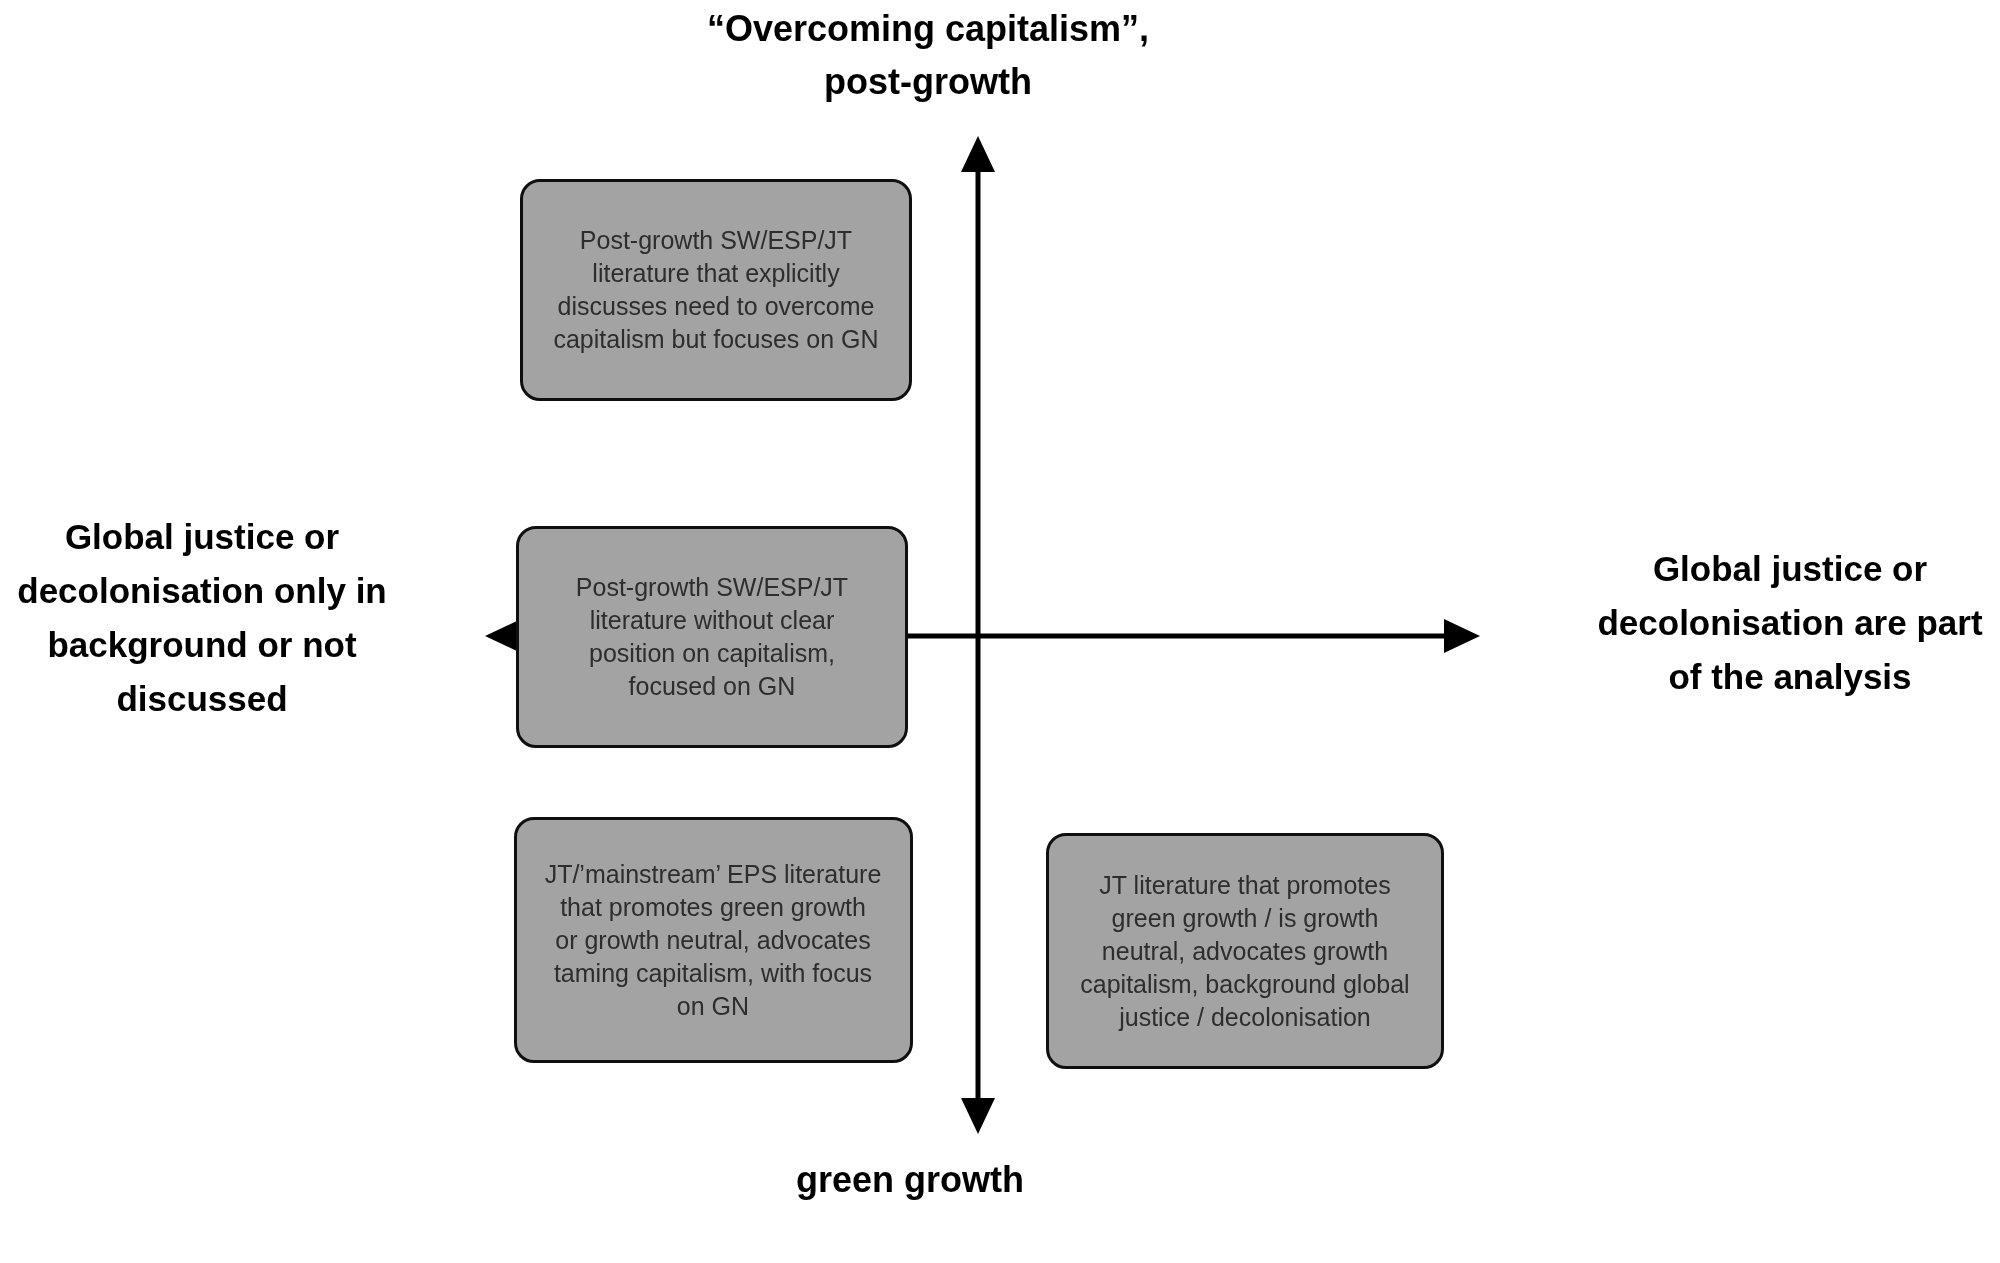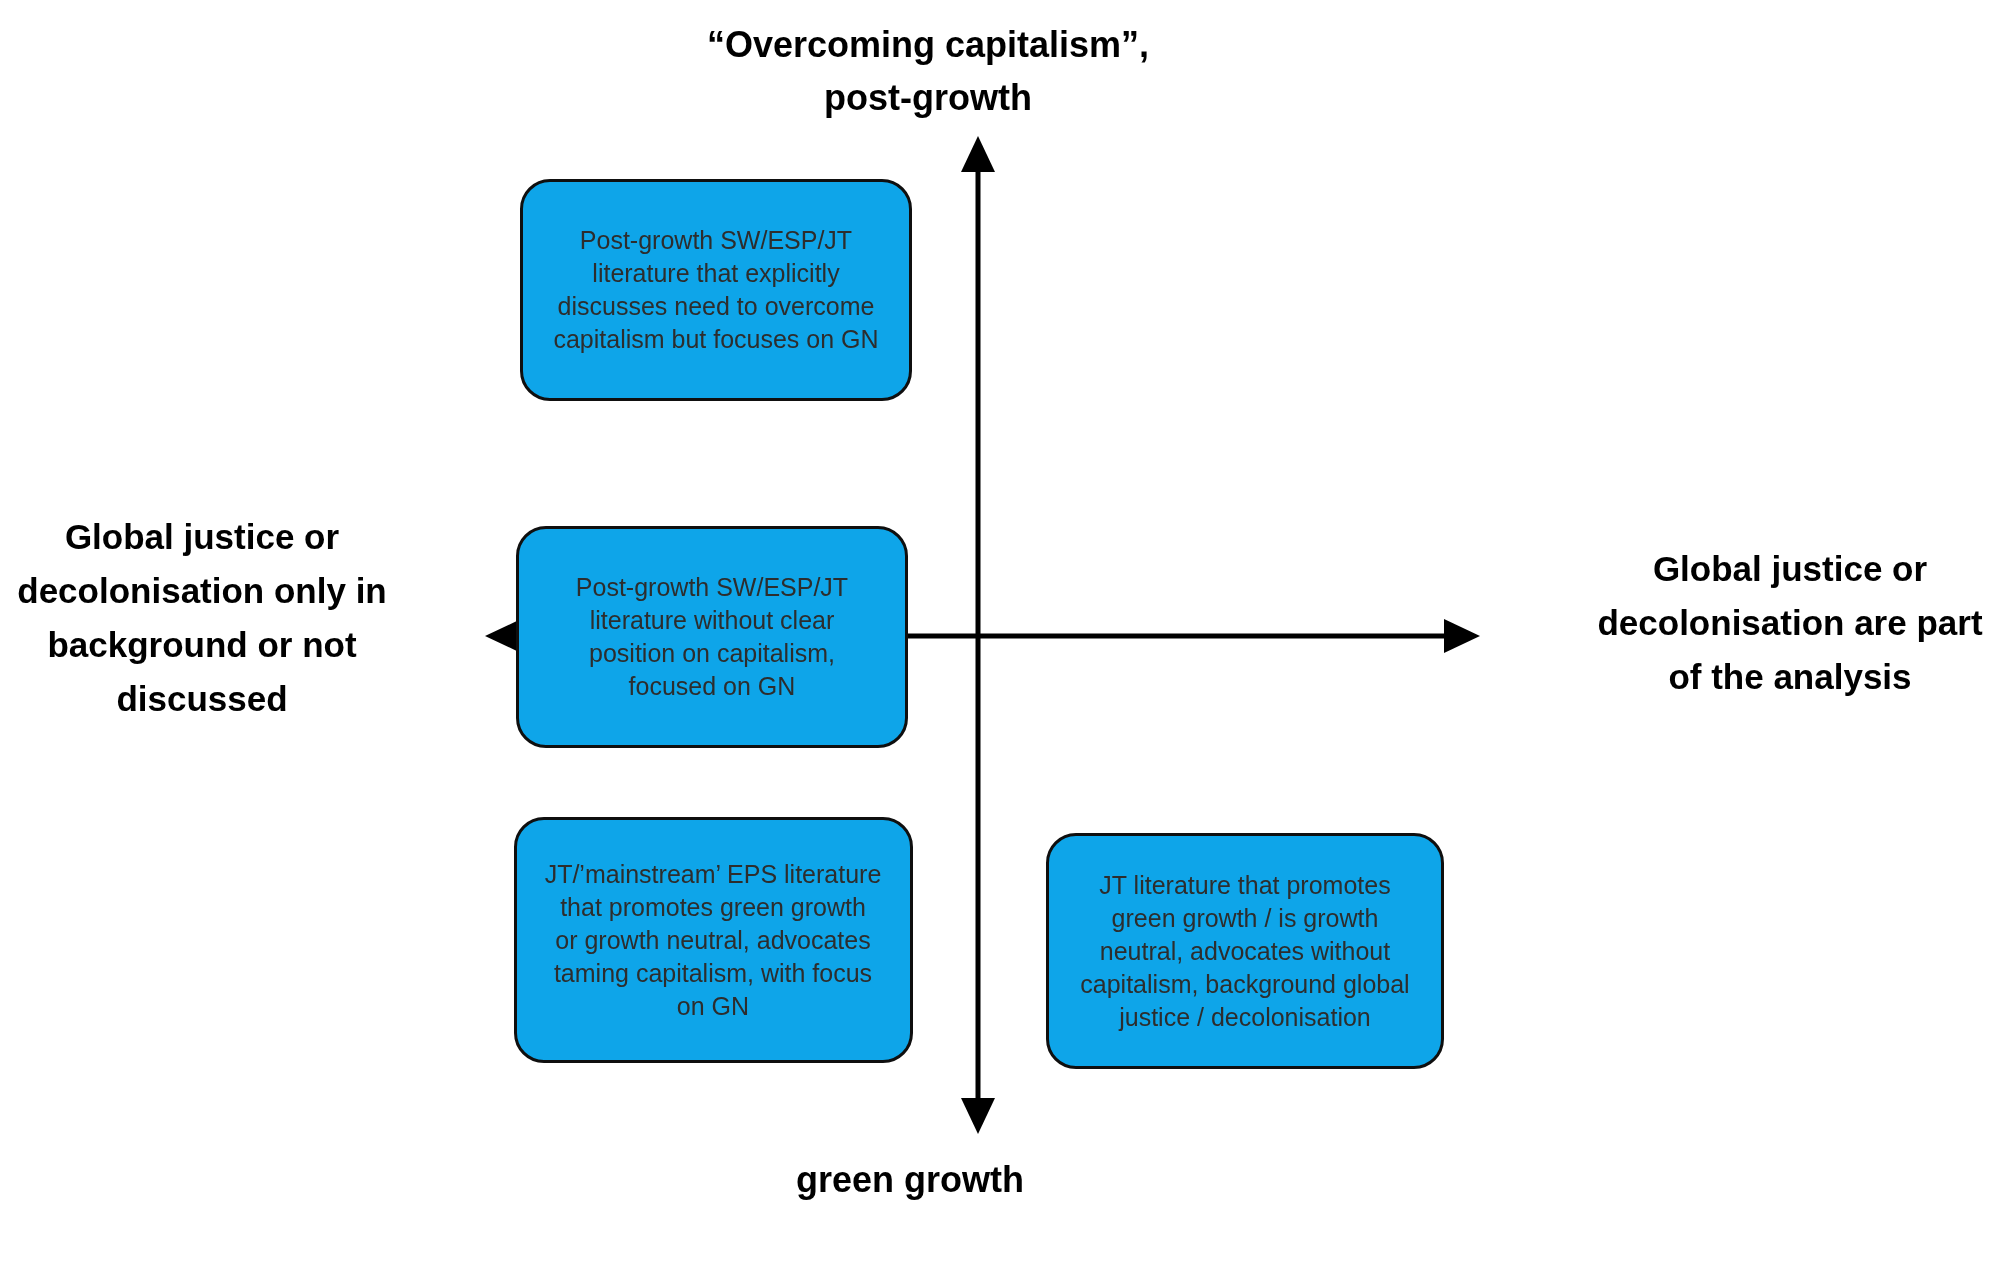--- a/index.html
+++ b/index.html
@@ -18,23 +18,23 @@
   #axes-svg {
     position: absolute;
     left: 0;
     top: 0;
     z-index: 1;
   }
   .quad-box {
     position: absolute;
     z-index: 2;
     box-sizing: border-box;
-    background: #0ea5e9;
+    background: #a3a3a3;
     border: 3.5px solid #0f0f0f;
-    border-radius: 30px;
+    border-radius: 20px;
     display: flex;
     flex-direction: column;
     align-items: center;
     justify-content: center;
     text-align: center;
     font-size: 25px;
     line-height: 33px;
     color: #2d2d2d;
     padding: 0 14px;
   }
@@ -42,21 +42,21 @@
   #box-middle-left  { left: 516px;  top: 526px; width: 392px; height: 222px; }
   #box-bottom-left  { left: 514px;  top: 817px; width: 399px; height: 246px; padding-left: 13px; }
   #box-bottom-right { left: 1046px; top: 825px; width: 398px; height: 236px; margin-top: 8px; }
   .axis-label {
     position: absolute;
     z-index: 2;
     font-weight: 700;
     color: #000000;
     text-align: center;
   }
-  #label-top    { left: 578px;  top: 18px;    width: 700px; font-size: 36px; line-height: 53px; }
+  #label-top    { left: 578px;  top: 2px;    width: 700px; font-size: 36px; line-height: 53px; }
   #label-bottom { left: 560px;  top: 1152px; width: 700px; font-size: 36px; line-height: 56px; }
   #label-left   { left: -6px;   top: 510px;  width: 416px; font-size: 35px; line-height: 54px; }
   #label-right  { left: 1570px; top: 542px;  width: 440px; font-size: 35px; line-height: 54px; }
 </style>
 </head>
 <body>
 
 <div id="canvas">
 
   <svg id="axes-svg" width="2000" height="1263" viewBox="0 0 2000 1263">
@@ -110,18 +110,18 @@
     <div>JT/’mainstream’ EPS literature</div>
     <div>that promotes green growth</div>
     <div>or growth neutral, advocates</div>
     <div>taming capitalism, with focus</div>
     <div>on GN</div>
   </div>
 
   <div id="box-bottom-right" class="quad-box">
     <div>JT literature that promotes</div>
     <div>green growth / is growth</div>
-    <div>neutral, advocates without</div>
+    <div>neutral, advocates growth</div>
     <div>capitalism, background global</div>
     <div>justice / decolonisation</div>
   </div>
 
 </div>
 
 </body></html>

